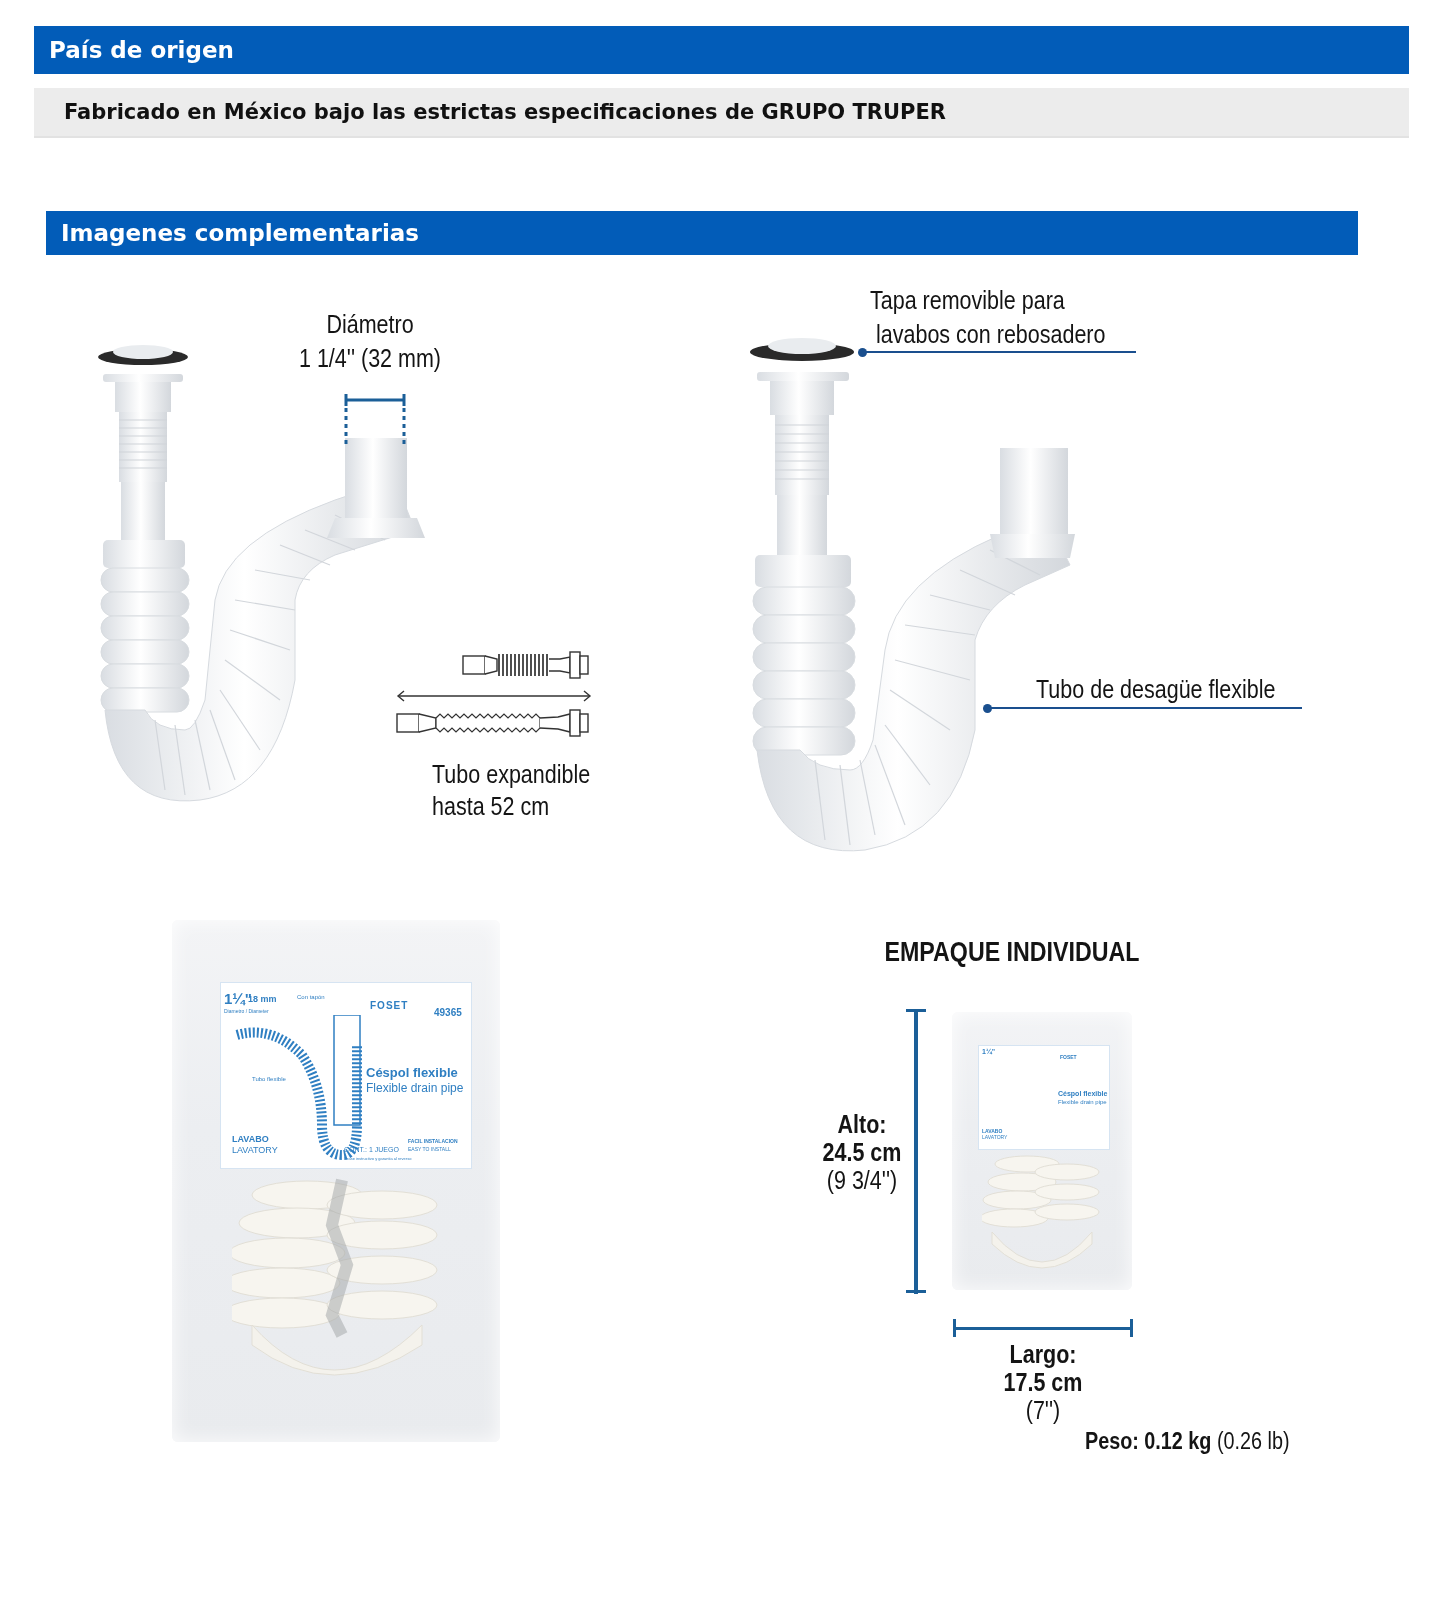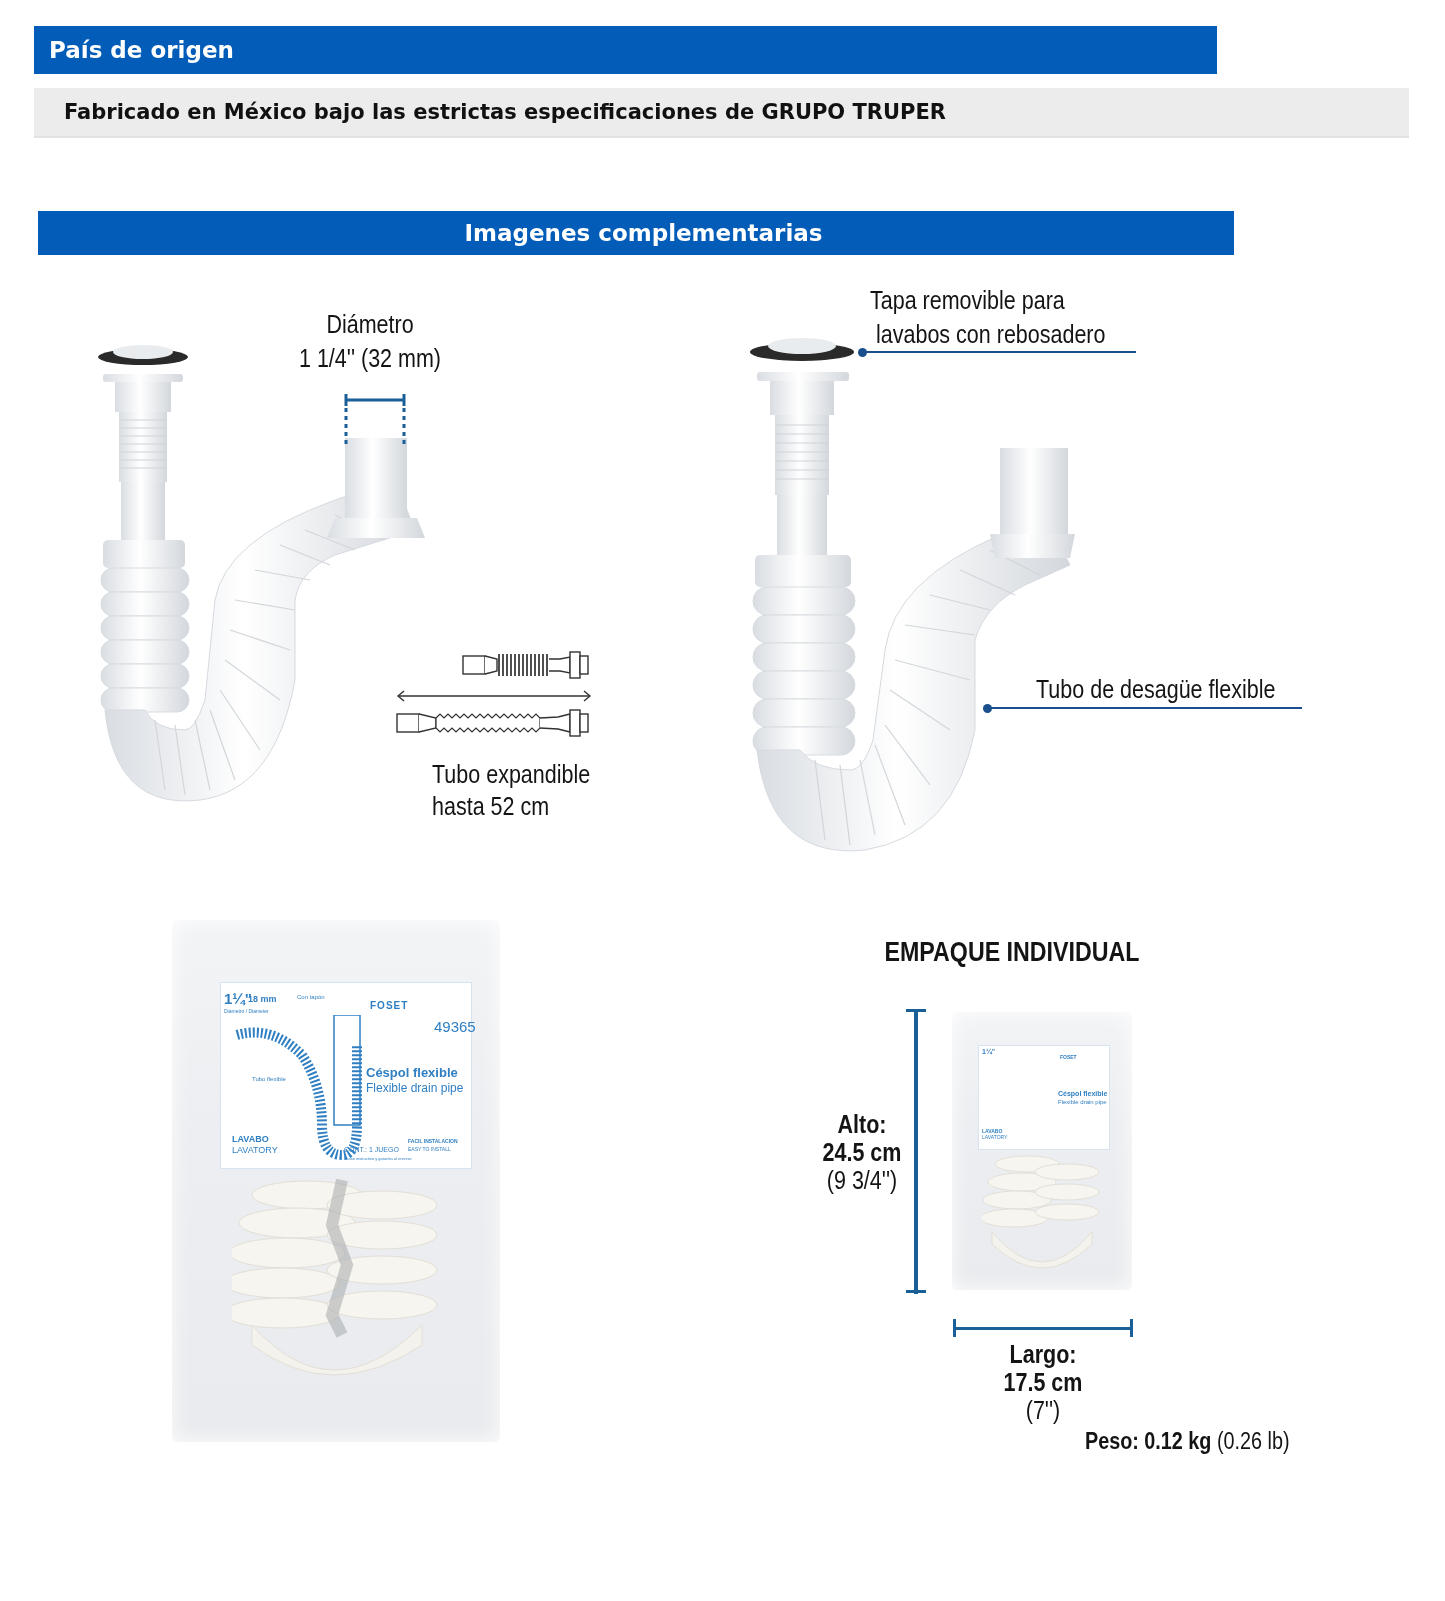--- a/index.html
+++ b/index.html
@@ -1,19 +1,19 @@
 <!DOCTYPE html>
 <html><head>
 <meta charset="utf-8">
 <style>
   html, body { margin: 0; padding: 0; background: #ffffff; }
   body { width: 1445px; height: 1601px; position: relative; overflow: hidden; font-family: "DejaVu Sans", sans-serif; color: #111; }
   .bar { position: absolute; background: #025cb8; color: #fff; font-family: "DejaVu Sans", sans-serif; font-weight: bold; font-size: 23px; display: flex; align-items: center; box-sizing: border-box; padding-left: 15px; }
-  .bar1 { left: 34px; top: 26px; width: 1183px; height: 48px; text-align: center; }
-  .bar2 { left: 38px; top: 211px; width: 1196px; height: 44px; justify-content: center; }
+  .bar1 { left: 34px; top: 26px; width: 1375px; height: 48px; text-align: center; }
+  .bar2 { left: 46px; top: 211px; width: 1312px; height: 44px; }
   .origin-row { position: absolute; left: 34px; top: 88px; width: 1375px; height: 50px; background: #ececec; border-bottom: 2px solid #e2e2e2; box-sizing: border-box; display: flex; align-items: center; padding-left: 30px; font-weight: bold; font-size: 21px; color: #111; }
   .lbl { position: absolute; font-family: "Liberation Sans", sans-serif; font-size: 25px; color: #141414; line-height: 1.35; transform: scaleX(0.86); transform-origin: left top; white-space: nowrap; }
   .lbl.c { text-align: center; transform-origin: center top; }
   .b { font-weight: bold; }
   .pipe { position: absolute; }
   .leader { position: absolute; height: 2px; background: #1a4f8e; }
   .dot { position: absolute; width: 9px; height: 9px; border-radius: 50%; background: #1a4f8e; }
   .dimv { position: absolute; width: 4px; background: #1b5f98; }
   .dimh { position: absolute; height: 4px; background: #1b5f98; }
   .bag { position: absolute; background: linear-gradient(180deg,#f3f4f6 0%,#eceef1 40%,#e9ebee 100%); border-radius: 6px; box-shadow: inset 0 0 20px rgba(255,255,255,0.9); overflow: hidden; }
@@ -201,21 +201,21 @@
   <div class="leader" style="left:988px;top:707px;width:314px;"></div>
 </div>
 
 <div class="bag" style="left:172px;top:920px;width:328px;height:522px;">
   <div class="bag-card" style="left:48px;top:62px;width:250px;height:185px;"></div>
   <div class="bag-text" style="left:52px;top:70px;font-size:15px;font-weight:bold;">1¼"</div>
   <div class="bag-text" style="left:76px;top:74px;font-size:9px;font-weight:bold;">18 mm</div>
   <div class="bag-text" style="left:52px;top:88px;font-size:5px;">Diametro / Diameter</div>
   <div class="bag-text" style="left:125px;top:74px;font-size:6px;">Con tapón</div>
   <div class="bag-text" style="left:198px;top:80px;font-size:10px;font-weight:bold;letter-spacing:1px;">FOSET</div>
-  <div class="bag-text" style="left:262px;top:98px;font-size:15px;font-weight:normal;">49365</div>
+  <div class="bag-text" style="left:262px;top:87px;font-size:10px;font-weight:bold;">49365</div>
   <div class="bag-text" style="left:194px;top:145px;font-size:13px;font-weight:bold;">Céspol flexible</div>
   <div class="bag-text" style="left:194px;top:161px;font-size:12px;">Flexible drain pipe</div>
   <div class="bag-text" style="left:80px;top:156px;font-size:6px;">Tubo flexible</div>
   <div class="bag-text" style="left:60px;top:214px;font-size:9px;font-weight:bold;">LAVABO</div>
   <div class="bag-text" style="left:60px;top:225px;font-size:9px;">LAVATORY</div>
   <div class="bag-text" style="left:172px;top:226px;font-size:7px;">CONT.: 1 JUEGO</div>
   <div class="bag-text" style="left:236px;top:218px;font-size:5px;font-weight:bold;">FACIL INSTALACION</div>
   <div class="bag-text" style="left:236px;top:226px;font-size:5px;">EASY TO INSTALL</div>
   <div class="bag-text" style="left:172px;top:236px;font-size:4px;">Lease instructivo y garantia al reverso</div>
   <svg style="position:absolute;left:60px;top:95px;" width="130" height="150" viewBox="0 0 130 150">

